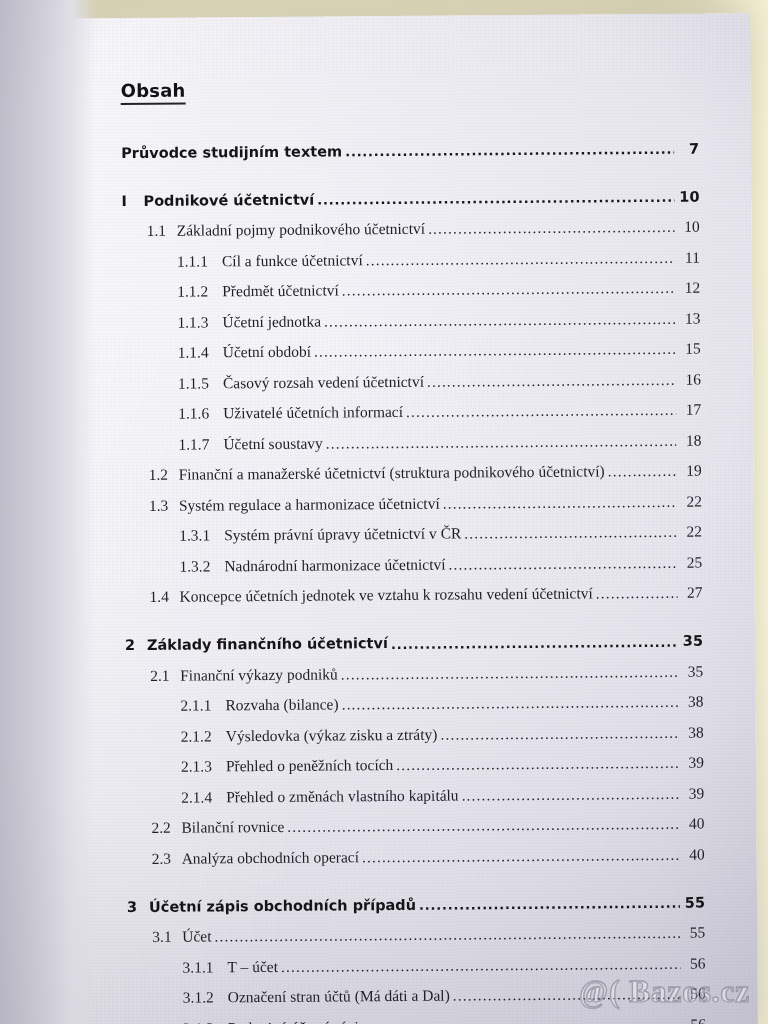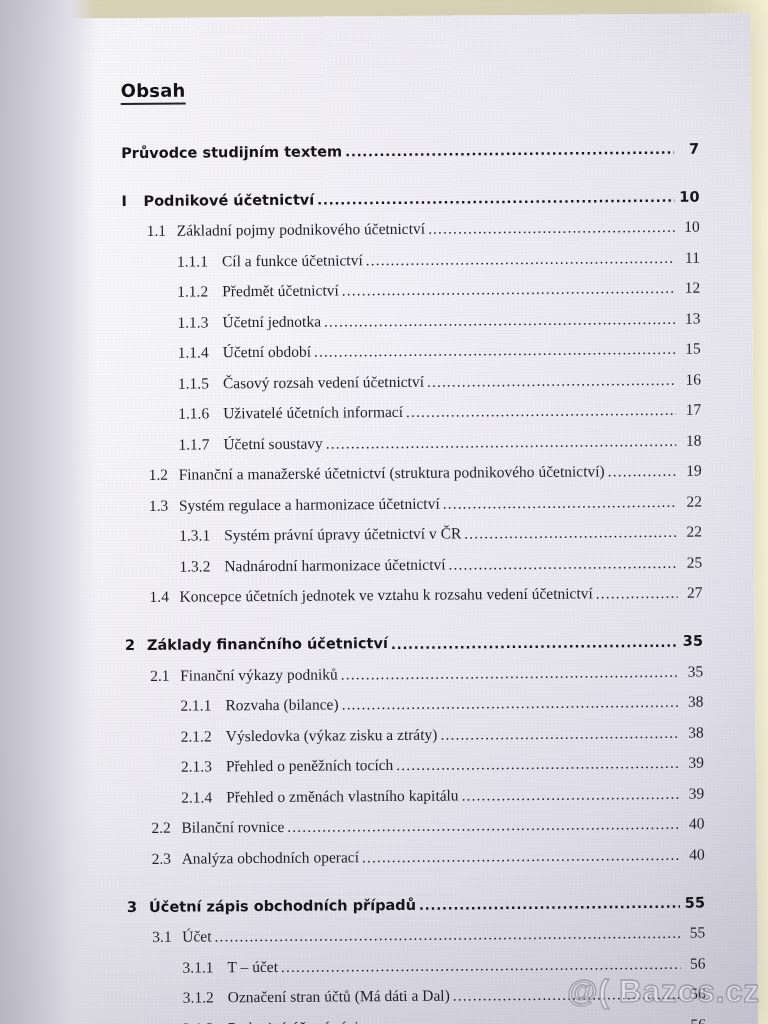--- a/index.html
+++ b/index.html
@@ -209,24 +209,24 @@
     height: 30.5px;
   }
   .lvl-3 .num { width: 45px; }
 
   
   .gap-before { margin-top: 14px; }
 
   
   #watermark {
     position: absolute;
-    right: 8px;
+    right: 18px;
     bottom: 14px;
     z-index: 6;
-    font-family: Liberation Sans, sans-serif;
+    font-family: Liberation Serif, serif;
     font-weight: bold;
     font-size: 31px;
     letter-spacing: 1px;
     color: rgba(255,255,255,0.05);
     -webkit-text-stroke: 1.4px rgba(108,106,126,0.50);
     text-shadow: 0 1px 0 rgba(255,255,255,0.35);
     user-select: none;
     white-space: nowrap;
   }
 

